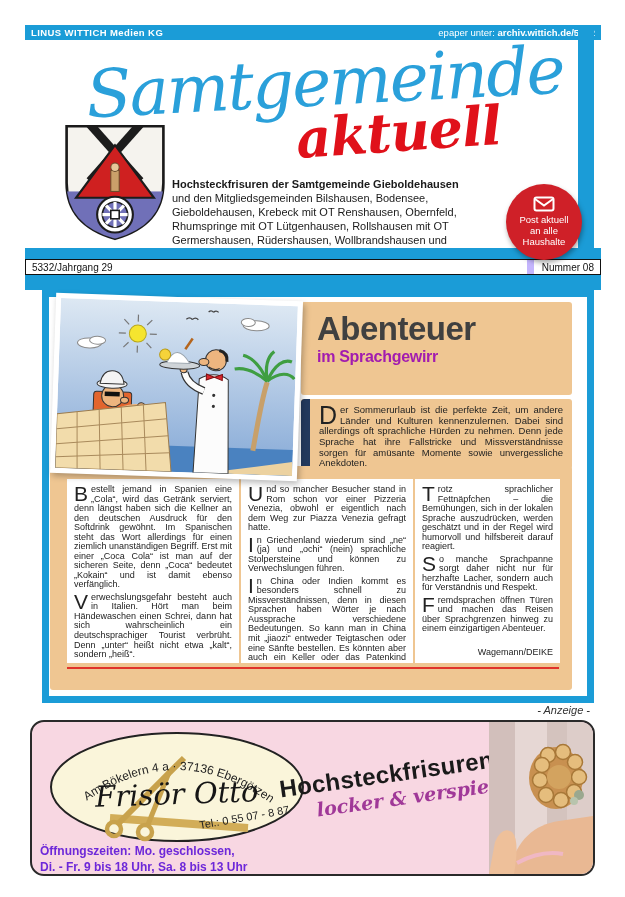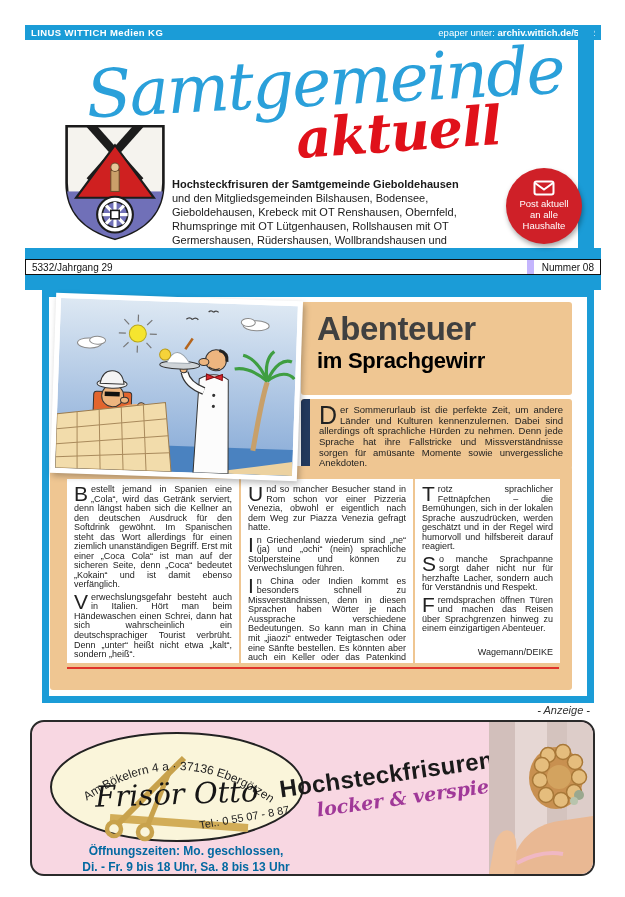--- a/index.html
+++ b/index.html
@@ -20,21 +20,21 @@
   
   .mast-title { position: absolute; left: 86px; top: 44px; font-family: "DejaVu Serif", serif;
                 font-style: italic; font-size: 66px; color: #2aa0da; letter-spacing: -2px;
                 transform: rotate(-3deg); white-space: nowrap; }
   .mast-word2 { position: absolute; left: 296px; top: 100px; font-family: "DejaVu Serif", serif;
                 font-style: italic; font-weight: bold; font-size: 54px; color: #e0111a;
                 letter-spacing: -1px; transform: rotate(-4deg); white-space: nowrap; }
   .crest { position: absolute; left: 62px; top: 122px; width: 106px; height: 121px; }
   .mast-desc { position: absolute; left: 172px; top: 177px; width: 340px; font-size: 11px; line-height: 1.28; color: #1a1a1a; }
   .mast-desc .b { font-weight: bold; }
-  .badge { position: absolute; left: 506px; top: 168px; width: 76px; height: 76px; border-radius: 50%;
+  .badge { position: absolute; left: 506px; top: 184px; width: 76px; height: 76px; border-radius: 50%;
            background: #cf2028; color: #fff; z-index: 6; display: flex; flex-direction: column;
            align-items: center; justify-content: center; text-align: left; font-size: 9.5px;
            line-height: 1.15; box-shadow: 1px 3px 5px rgba(0,0,0,.35); }
   .badge svg { margin-bottom: 3px; }
 
   
   .band1 { position: absolute; left: 25px; top: 248px; width: 576px; height: 11px; background: #1b9cd7; }
   .issuebar { position: absolute; left: 25px; top: 259px; width: 576px; height: 16px; background: #fff;
               border: 1px solid #111; display: flex; align-items: center; font-size: 10px; color: #111; }
   .issuebar .l { padding-left: 6px; flex: 1; }
@@ -43,21 +43,21 @@
   .band2 { position: absolute; left: 25px; top: 275px; width: 576px; height: 15px; background: #1b9cd7; }
 
   
   .artbox { position: absolute; left: 42px; top: 290px; width: 552px; height: 413px;
             border: 7px solid #1b9cd7; background: #fff; }
   .cartoon { position: absolute; left: 4px; top: 0px; width: 247px; height: 180px; background: #fff;
              padding: 5px; transform: rotate(2deg); box-shadow: 2px 3px 6px rgba(0,0,0,.28); z-index: 2; }
   .panel { background: #efc692; border-radius: 3px; position: absolute; }
   .p-title { left: 252px; top: 5px; width: 271px; height: 93px; padding: 10px 10px 0 16px; }
   .p-title .h1 { font-size: 33px; font-weight: bold; color: #404040; line-height: 1.0; letter-spacing: -.5px; }
-  .p-title .h2 { font-size: 22px; font-weight: bold; color: #000000; margin-top: 3px; letter-spacing: -.3px; }
+  .p-title .h2 { font-size: 16px; font-weight: bold; color: #a21caf; margin-top: 3px; letter-spacing: -.3px; }
   .p-intro { left: 252px; top: 102px; width: 271px; height: 70px; padding: 6px 9px 4px 18px;
              font-size: 9.5px; line-height: 1.12; text-align: justify; overflow: hidden; }
   .p-intro::before { content: ""; position: absolute; left: 0; top: 0; width: 9px; height: 100%;
                      background: #23395d; border-radius: 3px 0 0 3px; }
   .p-main { left: 1px; top: 169px; width: 522px; height: 224px; }
   .redline { position: absolute; left: 17px; top: 201px; width: 492px; height: 2px; background: #e0332a; }
   .col { position: absolute; top: 13px; height: 184px; background: #fff; padding: 6px 7px;
          font-size: 9px; line-height: 1.06; text-align: justify; overflow: hidden; }
   .col-1 { left: 17px;  width: 172px; }
   .col-2 { left: 191px; width: 172px; }
@@ -66,22 +66,22 @@
   .dc { float: left; font-size: 21px; line-height: 16px; margin: 1px 3px 0 0; }
   .dc-big { float: left; font-size: 25px; line-height: 19px; margin: 1px 3px 0 0; }
   .credit { text-align: right; font-size: 9px; margin-top: 14px; }
 
   
   .anzeige { position: absolute; left: 25px; top: 704px; width: 565px; text-align: right;
              font-size: 11px; font-style: italic; color: #333; }
   .adbox { position: absolute; left: 30px; top: 720px; width: 565px; height: 156px; background: #f8d7e2;
            border: 2px solid #2a2a2a; border-radius: 14px; overflow: hidden; }
   .ad-oval { position: absolute; left: 16px; top: 8px; width: 258px; height: 114px; }
-  .ad-hours { position: absolute; left: 8px; top: 122px; width: 292px; text-align: center;
-              font-weight: bold; font-size: 12px; line-height: 1.3; color: #0369a1; }
+  .ad-hours { position: absolute; left: 8px; top: 122px; width: 292px; text-align: left;
+              font-weight: bold; font-size: 12px; line-height: 1.3; color: #6d28d9; }
   .ad-headline { position: absolute; left: 248px; top: 36px; width: 252px; transform: rotate(-8deg); }
   .ad-headline .big { font-size: 24px; font-weight: bold; color: #1a1a1a; letter-spacing: .3px; white-space: nowrap; }
   .ad-headline .script { font-family: "DejaVu Serif", serif; font-style: italic; font-weight: bold;
                          font-size: 19px; color: #a03898; margin: 0 0 0 34px; white-space: nowrap; }
   .ad-photo { position: absolute; right: 0; top: 0; width: 104px; height: 152px;
               border-radius: 0 12px 12px 0; overflow: hidden; }
 </style>
 </head>
 <body>
 

